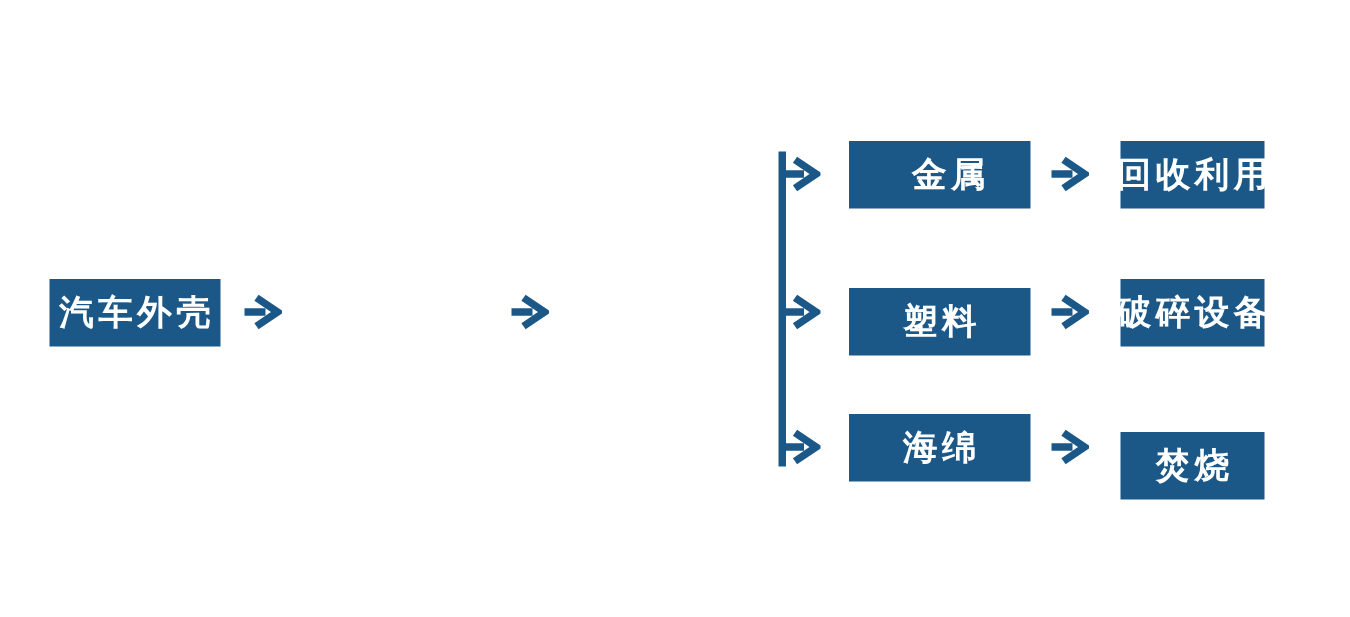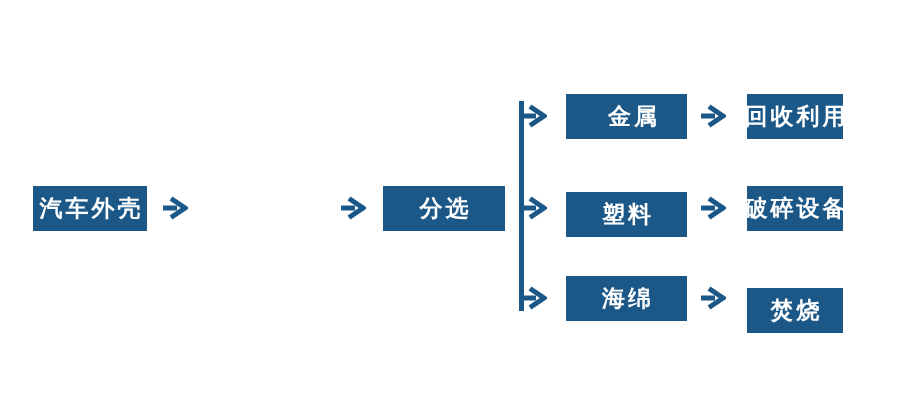--- a/index.html
+++ b/index.html
@@ -85,21 +85,20 @@
 
   <svg class="arrow a-main-1" viewBox="0 0 26 24">
       <use href="#arrow-glyph"></use>
     </svg>
 
 
   <svg class="arrow a-main-2" viewBox="0 0 26 24">
       <use href="#arrow-glyph"></use>
     </svg>
 
-  <div class="node n-sorting">分选</div>
 
   <div class="vline"></div>
 
   <div class="row-0">
     <svg class="arrow arr arr-branch" viewBox="0 0 26 24">
         <use href="#arrow-glyph"></use>
       </svg>
     <div class="node mat">金属</div>
     <svg class="arrow arr arr-mid" viewBox="0 0 26 24">
         <use href="#arrow-glyph"></use>

